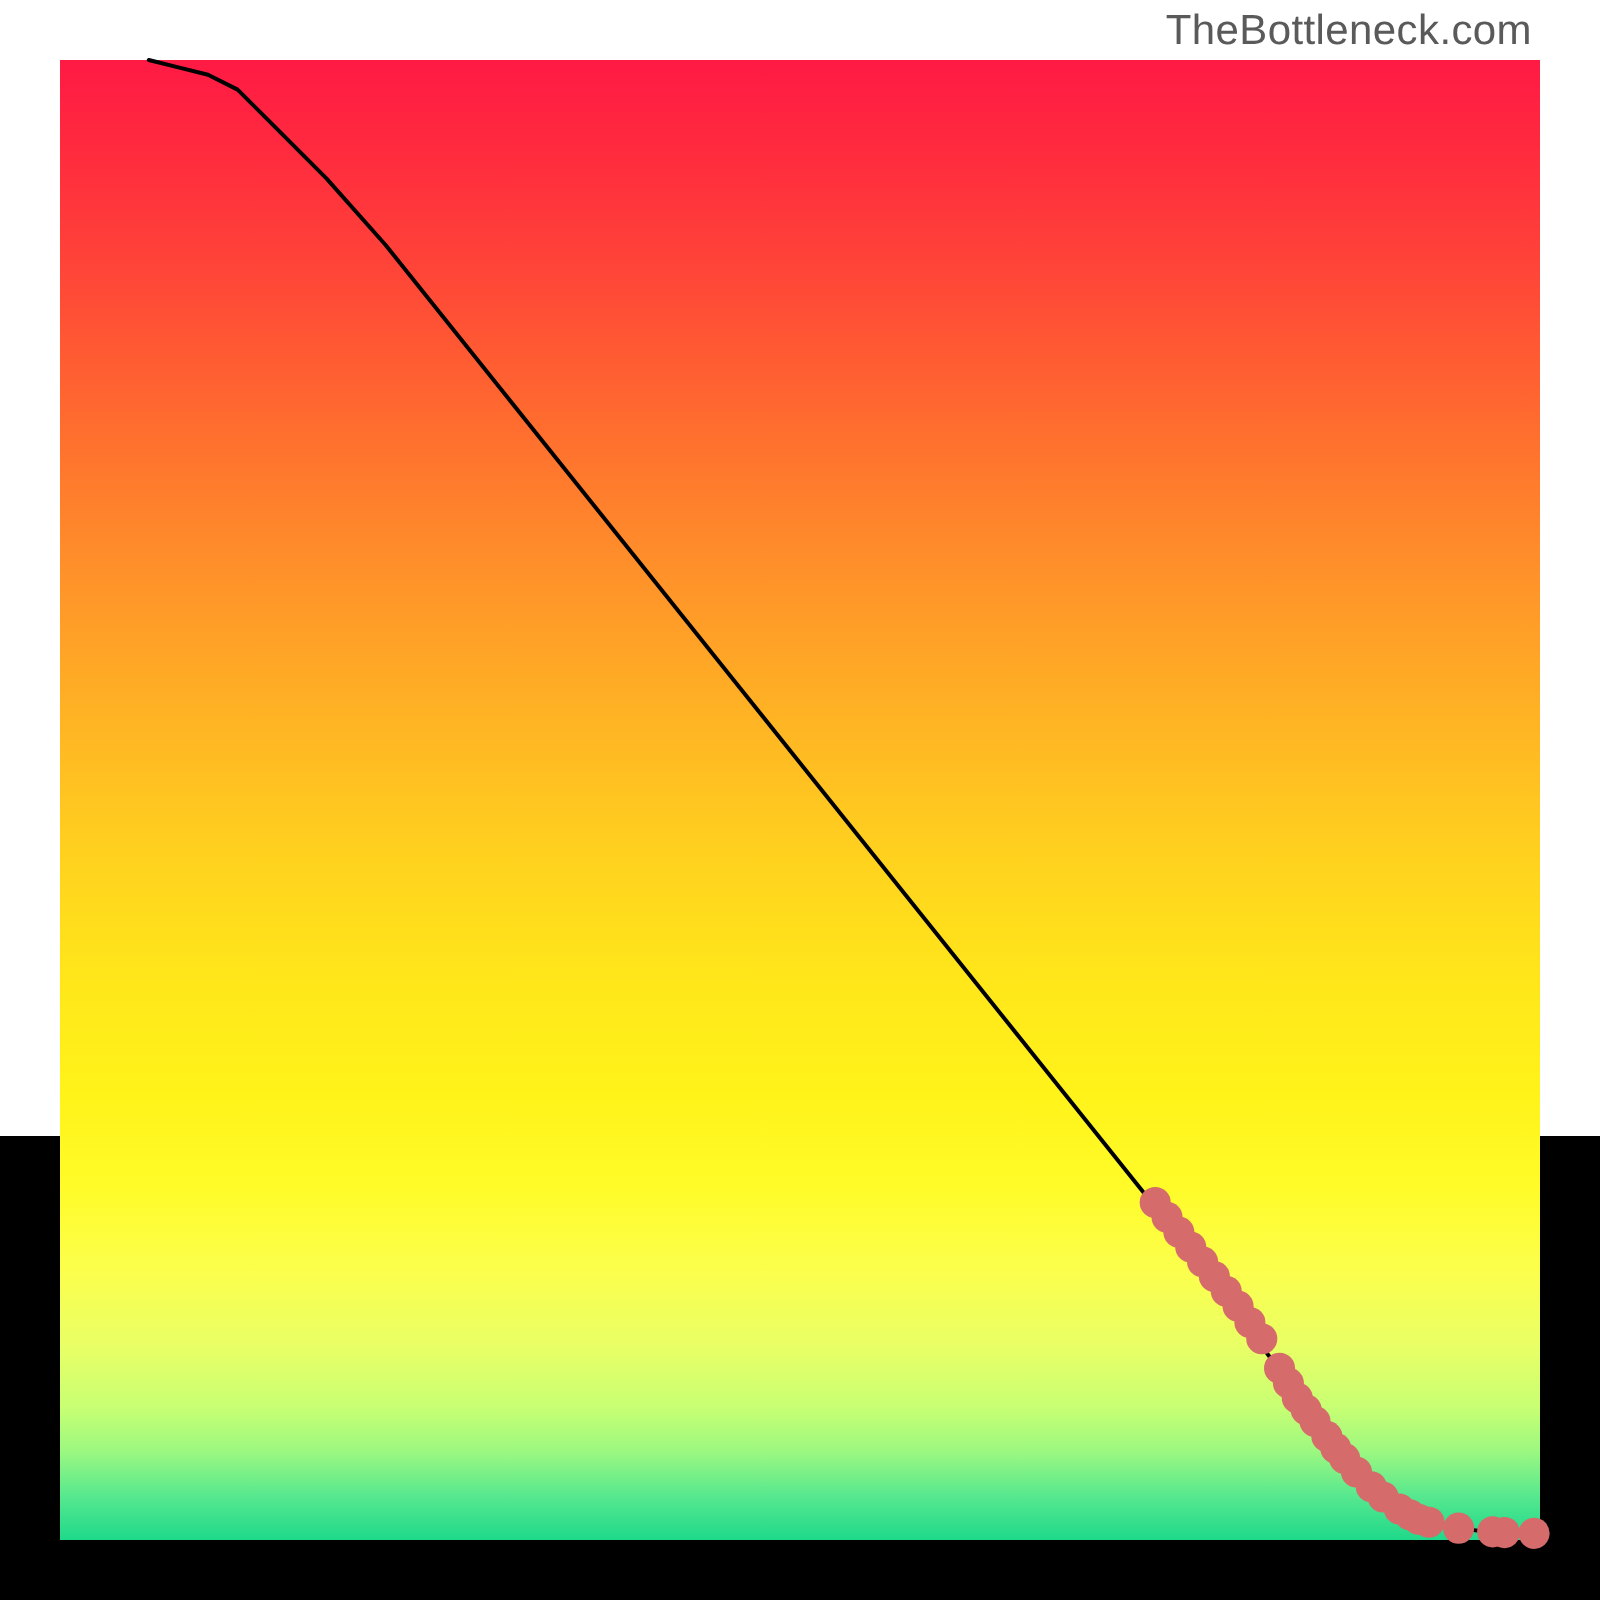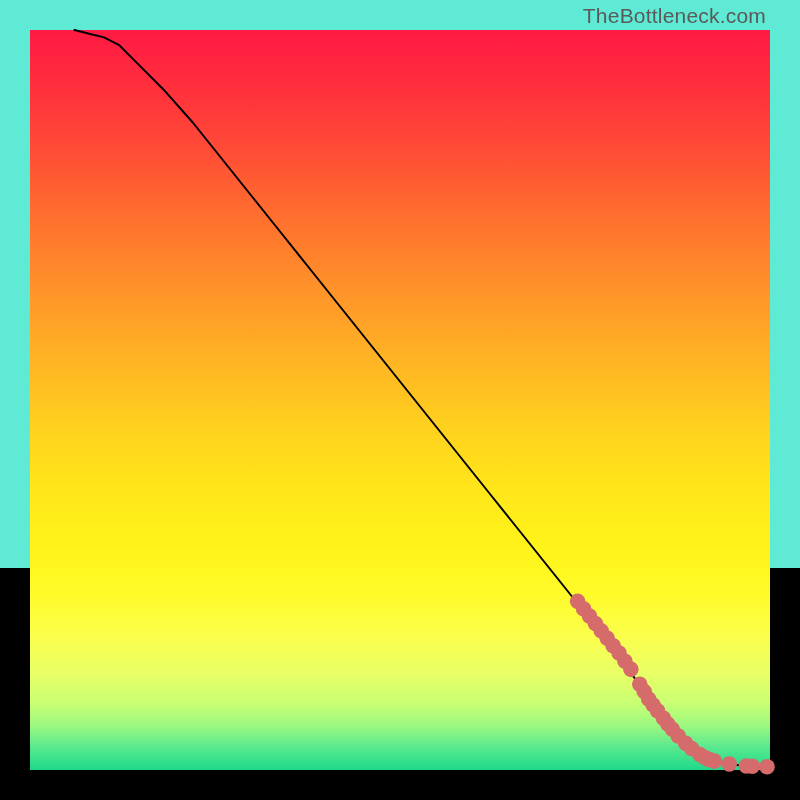--- a/index.html
+++ b/index.html
@@ -7,21 +7,21 @@
     width: 800px;
     height: 800px;
     background: #000;
     overflow: hidden;
     font-family: Arial, Helvetica, sans-serif;
   }
   .stage {
     position: relative;
     width: 800px;
     height: 568px;
-    background: #5eead4;
+    background: #ffffff;
     text-align: center;
   }
   .plot {
     position: absolute;
     left: 30px;
     top: 30px;
     width: 740px;
     height: 740px;
     background: linear-gradient(to bottom,
       #ff1a44 0%,

